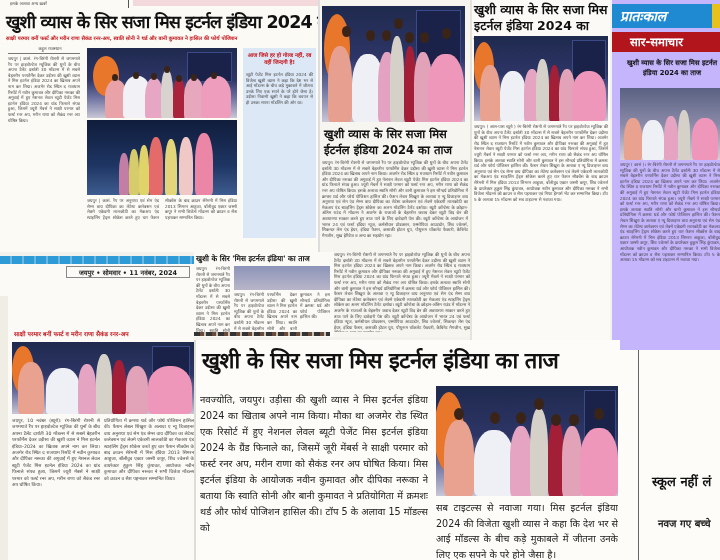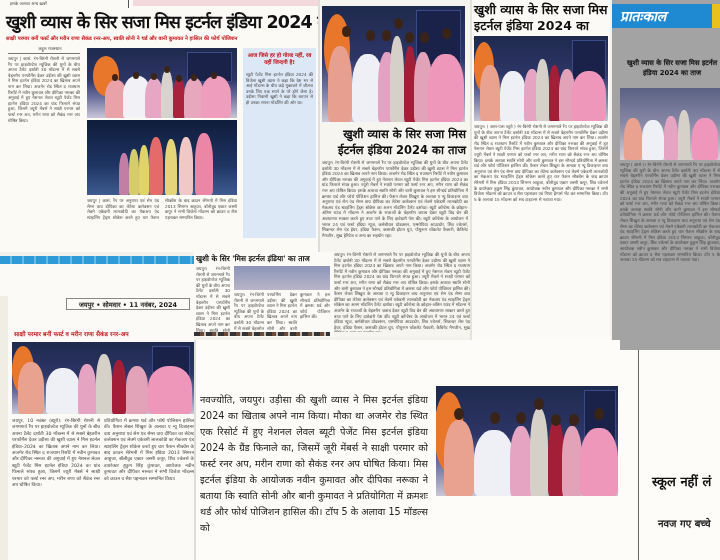--- a/index.html
+++ b/index.html
@@ -82,60 +82,63 @@
     <div class="fig" style="left:92px;width:18px;height:70px;background:#e2a3b8;"></div>
     <div class="fig" style="left:106px;width:36px;height:68px;background:#ee97ba;"></div>
     <div class="head" style="left:20px;top:20px;width:9px;height:11px;"></div>
     <div class="head" style="left:44px;top:24px;width:9px;height:11px;"></div>
     <div class="head" style="left:60px;top:24px;width:9px;height:11px;"></div>
     <div class="head" style="left:72px;top:12px;width:9px;height:11px;"></div>
     <div class="head" style="left:83px;top:26px;width:9px;height:11px;"></div>
     <div class="head" style="left:98px;top:26px;width:9px;height:11px;"></div>
     <div class="head" style="left:120px;top:22px;width:9px;height:11px;"></div>
   </div>
-  <div style="position:absolute;left:4px;top:126px;width:142px;font-size:11.5px;font-weight:bold;line-height:16px;text-align:right;color:#111;">खुशी व्यास के सिर सजा मिस ईटर्नल इंडिया 2024 का ताज</div>
+  <div style="position:absolute;left:4px;top:126px;width:142px;font-size:11.5px;font-weight:bold;line-height:16px;text-align:left;color:#111;">खुशी व्यास के सिर सजा मिस ईटर्नल इंडिया 2024 का ताज</div>
   <div class="tiny" style="position:absolute;left:2px;top:160px;width:146px;height:92px;">जयपुर। रंग-बिरंगी रोशनी से जगमगाते रैंप पर हाइवोल्टेज म्यूजिक की धुनों के बीच अपना टैलेंट दर्शाती 30 मॉडल्स में से सबसे बेहतरीन परफॉर्मेंस देकर उड़ीसा की खुशी व्यास ने मिस इटर्नल इंडिया 2024 का खिताब अपने नाम किया। अजमेर रोड स्थित द राजधाम रिसॉर्ट में नवीन कुमावत और दीपिका नरूका की अगुवाई में हुए नेशनल लेवल ब्यूटी पेजेंट मिस इटर्नल इंडिया 2024 का ग्रांड फिनाले संपन्न हुआ। ज्यूरी मेंबर्स ने साक्षी परमार को फर्स्ट रनर अप, मरीन राणा को सैकंड रनर अप घोषित किया। इसके अलावा स्वाति सोनी और बानी कुमावत ने इस सौन्दर्य प्रतियोगिता में क्रमशः थर्ड और फोर्थ पोजिशन हासिल की। फैशन लेबल शिखुरा के अलावा ए न्यू डिजाइनर वाय अनुराधा एवं सेम एंड सेम्स वाय दीपिका का लेटेस्ट कलेक्शन एवं लेक्मे एकेडमी लालकोठी का मेकअप एंड स्टाइलिंग ट्रेंड्स शोकेस का अलग मॉडलिंग टैलेंट दर्शाया। ब्यूटी कॉन्टेस्ट के क्रोहान-अंतिम राउंड में मॉडल्स ने अजमेर के राजाओं के बेहतरीन जवाब देकर ब्यूटी विद ब्रेन की अवधारणा साकार करते हुए ताज पाने के लिए दावेदारी पेश की। ब्यूटी कॉन्टेस्ट के आयोजन में भारत 24 एवं फर्स्ट इंडिया न्यूज, कर्मशीयल प्रोडक्शन, एस्सोपिया आउटडोर, शिव ज्वेलर्स, सिकन्दर लेंस एंड हेयर, इंडिया फैशन, कसाकी होटल ग्रुप, पौधुरूम चॉकलेट फैक्टरी, कैबिनेट मैगजीन, सुख हेरिटेज व अन्य का सहयोग रहा।</div>
 </div>
 
 <div class="clip" style="left:470px;top:0;width:140px;height:340px;background:#fbfaf6;">
   <div class="vrule" style="left:0;top:0;width:2px;height:340px;background:#e6e3da;"></div>
   <div style="position:absolute;left:4px;top:2px;width:134px;font-size:12.5px;font-weight:bold;line-height:16px;color:#111;">खुशी व्यास  के सिर सजा मिस इटर्नल इंडिया 2024 का ताज</div>
   <div class="photo" style="left:4px;top:36px;width:134px;height:85px;">
     <div class="logo-circ" style="left:0px;top:6px;width:20px;height:50px;"></div>
     <div class="screen" style="left:98px;top:4px;width:34px;height:40px;"></div>
     <div class="fig" style="left:6px;width:20px;height:56px;background:#e9a28f;"></div>
     <div class="fig" style="left:26px;width:26px;height:50px;background:#eef0f6;"></div>
     <div class="fig" style="left:50px;width:16px;height:52px;background:#e4a4c2;"></div>
     <div class="fig" style="left:62px;width:13px;height:62px;background:#d6d1c8;"></div>
     <div class="fig" style="left:75px;width:11px;height:56px;background:#a21f37;"></div>
     <div class="fig" style="left:85px;width:16px;height:52px;background:#e2a3b8;"></div>
     <div class="fig" style="left:98px;width:34px;height:50px;background:#ee97ba;"></div>
   </div>
   <div class="tiny" style="position:absolute;left:4px;top:124px;width:134px;height:214px;">जयपुर। ( आस-पास ब्यूरो ) रंग-बिरंगी रोशनी से जगमगाते रैंप पर हाइवोल्टेज म्यूजिक की धुनों के बीच अपना टैलेंट दर्शाती 30 मॉडल्स में से सबसे बेहतरीन परफॉर्मेंस देकर उड़ीसा की खुशी व्यास ने मिस इटर्नल इंडिया 2024 का खिताब अपने नाम कर लिया। अजमेर रोड स्थित द राजधाम रिसॉर्ट में नवीन कुमावत और दीपिका नरूका की अगुवाई में हुए नेशनल लेवल ब्यूटी पेजेंट मिस इटर्नल इंडिया 2024 का ग्रांड फिनाले संपन्न हुआ, जिसमें ज्यूरी मेंबर्स ने साक्षी परमार को फर्स्ट रनर अप, मरीन राणा को सैकंड रनर अप घोषित किया। इसके अलावा स्वाति सोनी और बानी कुमावत ने इस सौन्दर्य प्रतियोगिता में क्रमशः थर्ड और फोर्थ पोजिशन हासिल की। फैशन लेबल शिखुरा के अलावा ए न्यू डिजाइनर वाय अनुराधा एवं सेम एंड सेम्स वाय दीपिका का लेटेस्ट कलेक्शन एवं लेक्मे एकेडमी लालकोठी का मेकअप एंड स्टाइलिंग ट्रेंड्स शोकेस करते हुए चार फैशन सीक्वेंस के बाद क्राउन सेरेमनी में मिस इंडिया 2013 सिमरन आहूजा, बॉलीवुड एक्टर जस्सी कपूर, शिव ज्वेलर्स के डायरेक्टर हुकुम सिंह कुंपावत, आयोजक नवीन कुमावत और दीपिका नरूका ने सभी विजेता मॉडल्स को क्राउन व सैश पहनाकर एवं गिफ्ट हैम्पर्स भेंट कर सम्मानित किया। टॉप 5 के अलावा 15 मॉडल्स को सब टाइटल्स से नवाजा गया।</div>
 </div>
 
-<div class="clip" style="left:612px;top:0;width:108px;height:350px;background:#a3a3a3;">
+<div class="clip" style="left:612px;top:0;width:108px;height:350px;background:#c4b5fd;">
   <div style="position:absolute;left:0;top:4px;width:108px;height:24px;background:#1f8ad2;">
     <div style="position:absolute;left:8px;top:2px;font-size:14px;font-weight:bold;color:#fff;font-style:italic;">प्रातःकाल</div>
     <div style="position:absolute;right:0;top:0;width:8px;height:24px;background:#e8c11d;"></div>
+  </div>
+  <div style="position:absolute;left:0;top:32px;width:108px;height:20px;background:#b3151d;">
+    <div style="position:absolute;left:18px;top:2px;font-size:11.5px;font-weight:bold;color:#fff;white-space:nowrap;">सार-समाचार</div>
   </div>
   <div style="position:absolute;left:10px;top:58px;width:100px;font-size:6.8px;font-weight:bold;line-height:10px;text-align:center;color:#111;">खुशी व्यास के सिर सजा मिस इटर्नल इंडिया 2024 का ताज</div>
   <div class="photo" style="left:8px;top:88px;width:100px;height:72px;background:linear-gradient(180deg,#5a6182 0%,#8a8aa8 50%,#d8cfd6 100%);">
     <div class="fig" style="left:4px;width:18px;height:42px;background:#e9a28f;"></div>
     <div class="fig" style="left:22px;width:22px;height:40px;background:#eef0f6;"></div>
     <div class="fig" style="left:44px;width:14px;height:44px;background:#e4a4c2;"></div>
     <div class="fig" style="left:58px;width:12px;height:50px;background:#d6d1c8;"></div>
     <div class="fig" style="left:72px;width:26px;height:42px;background:#ee97ba;"></div>
   </div>
   <div class="tiny" style="position:absolute;left:8px;top:162px;width:100px;height:180px;">जयपुर ( कासं )। रंग-बिरंगी रोशनी से जगमगाते रैंप पर हाइवोल्टेज म्यूजिक की धुनों के बीच अपना टैलेंट दर्शाती 30 मॉडल्स में से सबसे बेहतरीन परफॉर्मेंस देकर उड़ीसा की खुशी व्यास ने मिस इटर्नल इंडिया 2024 का खिताब अपने नाम कर लिया। अजमेर रोड स्थित द राजधाम रिसॉर्ट में नवीन कुमावत और दीपिका नरूका की अगुवाई में हुए नेशनल लेवल ब्यूटी पेजेंट मिस इटर्नल इंडिया 2024 का ग्रांड फिनाले संपन्न हुआ। ज्यूरी मेंबर्स ने साक्षी परमार को फर्स्ट रनर अप, मरीन राणा को सैकंड रनर अप घोषित किया। इसके अलावा स्वाति सोनी और बानी कुमावत ने इस सौन्दर्य प्रतियोगिता में क्रमशः थर्ड और फोर्थ पोजिशन हासिल की। फैशन लेबल शिखुरा के अलावा ए न्यू डिजाइनर वाय अनुराधा एवं सेम एंड सेम्स का लेटेस्ट कलेक्शन एवं लेक्मे एकेडमी लालकोठी का मेकअप एंड स्टाइलिंग ट्रेंड्स शोकेस करते हुए चार फैशन सीक्वेंस के बाद क्राउन सेरेमनी में मिस इंडिया 2013 सिमरन आहूजा, बॉलीवुड एक्टर जस्सी कपूर, शिव ज्वेलर्स के डायरेक्टर हुकुम सिंह कुंपावत, आयोजक नवीन कुमावत और दीपिका नरूका ने सभी विजेता मॉडल्स को क्राउन व सैश पहनाकर सम्मानित किया। टॉप 5 के अलावा 15 मॉडल्स को सब टाइटल्स से नवाजा गया।</div>
 </div>
 
 <div class="clip" style="left:0;top:256px;width:194px;height:304px;background:#fbfaf6;">
   <div style="position:absolute;left:0;top:0;width:194px;height:8px;background:repeating-linear-gradient(90deg,#2f9bd6 0 10px,#69b9e3 10px 12px);"></div>
-  <div style="position:absolute;left:66px;top:10px;width:124px;height:12px;font-size:6.5px;font-weight:bold;line-height:12px;text-align:center;border:1px solid #888;margin-top:32px;">जयपुर • सोमवार • 11 नवंबर, 2024</div>
+  <div style="position:absolute;left:66px;top:10px;width:124px;height:12px;font-size:6.5px;font-weight:bold;line-height:12px;text-align:center;border:1px solid #888;">जयपुर • सोमवार • 11 नवंबर, 2024</div>
   <div style="position:absolute;left:14px;top:73px;width:180px;font-size:6px;font-weight:bold;line-height:9px;color:#c4161c;white-space:nowrap;overflow:hidden;">साक्षी परमार बनीं फर्स्ट व मरीन राणा सैकंड रनर-अप</div>
   <div class="photo" style="left:12px;top:86px;width:182px;height:72px;">
     <div class="logo-circ" style="left:0;top:4px;width:22px;height:48px;"></div>
     <div class="screen" style="left:140px;top:4px;width:38px;height:36px;"></div>
     <div class="fig" style="left:6px;width:26px;height:52px;background:#e9a28f;"></div>
     <div class="fig" style="left:34px;width:34px;height:46px;background:#eef0f6;"></div>
     <div class="fig" style="left:66px;width:18px;height:50px;background:#e4a4c2;"></div>
     <div class="fig" style="left:84px;width:16px;height:60px;background:#d6d1c8;"></div>
     <div class="fig" style="left:100px;width:14px;height:54px;background:#a21f37;"></div>
     <div class="fig" style="left:114px;width:22px;height:48px;background:#e2a3b8;"></div>
@@ -152,20 +155,21 @@
   <div class="photo" style="left:40px;top:14px;width:96px;height:24px;background:linear-gradient(180deg,#8c94b8,#b9b6c9);"></div>
   <div class="tiny" style="position:absolute;left:40px;top:40px;width:96px;height:40px;column-count:3;column-gap:3px;">जयपुर। रंग-बिरंगी रोशनी से जगमगाते रैंप पर हाइवोल्टेज म्यूजिक की धुनों के बीच अपना टैलेंट दर्शाती 30 मॉडल्स में से सबसे बेहतरीन परफॉर्मेंस देकर उड़ीसा की खुशी व्यास ने मिस इटर्नल इंडिया 2024 का खिताब अपने नाम कर लिया। स्वाति सोनी और बानी कुमावत ने इस सौन्दर्य प्रतियोगिता में क्रमशः थर्ड और फोर्थ पोजिशन हासिल की।</div>
   <div style="position:absolute;left:0;top:80px;width:136px;height:4px;background:repeating-linear-gradient(90deg,#333 0 6px,#6a4b3a 6px 10px,#c8c2b8 10px 12px);"></div>
 </div>
 
 <div class="clip" style="left:334px;top:252px;width:136px;height:85px;background:#f7f5ef;">
   <div class="tiny" style="position:absolute;left:0;top:0;width:136px;height:80px;">जयपुर। रंग-बिरंगी रोशनी से जगमगाते रैंप पर हाइवोल्टेज म्यूजिक की धुनों के बीच अपना टैलेंट दर्शाती 30 मॉडल्स में से सबसे बेहतरीन परफॉर्मेंस देकर उड़ीसा की खुशी व्यास ने मिस इटर्नल इंडिया 2024 का खिताब अपने नाम किया। अजमेर रोड स्थित द राजधाम रिसॉर्ट में नवीन कुमावत और दीपिका नरूका की अगुवाई में हुए नेशनल लेवल ब्यूटी पेजेंट मिस इटर्नल इंडिया 2024 का ग्रांड फिनाले संपन्न हुआ। ज्यूरी मेंबर्स ने साक्षी परमार को फर्स्ट रनर अप, मरीन राणा को सैकंड रनर अप घोषित किया। इसके अलावा स्वाति सोनी और बानी कुमावत ने इस सौन्दर्य प्रतियोगिता में क्रमशः थर्ड और फोर्थ पोजिशन हासिल की। फैशन लेबल शिखुरा के अलावा ए न्यू डिजाइनर वाय अनुराधा एवं सेम एंड सेम्स वाय दीपिका का लेटेस्ट कलेक्शन एवं लेक्मे एकेडमी लालकोठी का मेकअप एंड स्टाइलिंग ट्रेंड्स शोकेस का अलग मॉडलिंग टैलेंट दर्शाया। ब्यूटी कॉन्टेस्ट के क्रोहान-अंतिम राउंड में मॉडल्स ने अजमेर के राजाओं के बेहतरीन जवाब देकर ब्यूटी विद ब्रेन की अवधारणा साकार करते हुए ताज पाने के लिए दावेदारी पेश की। ब्यूटी कॉन्टेस्ट के आयोजन में भारत 24 एवं फर्स्ट इंडिया न्यूज, कर्मशीयल प्रोडक्शन, एस्सोपिया आउटडोर, शिव ज्वेलर्स, सिकन्दर लेंस एंड हेयर, इंडिया फैशन, कसाकी होटल ग्रुप, पौधुरूम चॉकलेट फैक्टरी, कैबिनेट मैगजीन, सुख हेरिटेज व अन्य का सहयोग रहा।</div>
 </div>
 
 <div class="clip" style="left:194px;top:340px;width:426px;height:220px;background:#fdfcf8;">
+  <div style="position:absolute;left:8px;top:6px;width:416px;font-size:22px;font-weight:bold;line-height:30px;white-space:nowrap;letter-spacing:-0.5px;color:#111;">खुशी के सिर सजा मिस इटर्नल इंडिया का ताज</div>
   <div style="position:absolute;left:6px;top:52px;width:228px;height:174px;font-size:9.6px;line-height:16px;text-align:justify;color:#222;overflow:hidden;">
     <span>नवज्योति, जयपुर। उड़ीसा की खुशी व्यास ने मिस इटर्नल इंडिया 2024 का खिताब अपने नाम किया। मौका था अजमेर रोड स्थित एक रिसोर्ट में हुए नेशनल लेवल ब्यूटी पेजेंट मिस इटर्नल इंडिया 2024 के ग्रैंड फिनाले का, जिसमें जूरी मेंबर्स ने साक्षी परमार को फर्स्ट रनर अप, मरीन राणा को सैकंड रनर अप घोषित किया। मिस इटर्नल इंडिया के आयोजक नवीन कुमावत और दीपिका नरूका ने बताया कि स्वाति सोनी और बानी कुमावत ने प्रतियोगिता में क्रमशः थर्ड और फोर्थ पोजिशन हासिल की। टॉप 5 के अलावा 15 मॉडल्स को</span>
   </div>
   <div class="photo" style="left:242px;top:46px;width:182px;height:110px;">
     <div class="logo-circ" style="left:-2px;top:6px;width:30px;height:80px;"></div>
     <div class="screen" style="left:148px;top:4px;width:32px;height:60px;"></div>
     <div class="fig" style="left:8px;width:30px;height:76px;background:#e9a28f;"></div>
     <div class="fig" style="left:38px;width:40px;height:66px;background:#eef0f6;"></div>
     <div class="fig" style="left:74px;width:22px;height:70px;background:#e4a4c2;"></div>
     <div class="fig" style="left:94px;width:18px;height:88px;background:#d6d1c8;"></div>
@@ -173,20 +177,23 @@
     <div class="fig" style="left:126px;width:20px;height:70px;background:#e2a3b8;"></div>
     <div class="fig" style="left:144px;width:38px;height:68px;background:#ee97ba;"></div>
     <div class="head" style="left:18px;top:22px;width:10px;height:12px;"></div>
     <div class="head" style="left:54px;top:26px;width:10px;height:12px;"></div>
     <div class="head" style="left:80px;top:26px;width:10px;height:12px;"></div>
     <div class="head" style="left:98px;top:12px;width:10px;height:12px;"></div>
     <div class="head" style="left:115px;top:28px;width:10px;height:12px;"></div>
     <div class="head" style="left:133px;top:28px;width:10px;height:12px;"></div>
     <div class="head" style="left:158px;top:22px;width:10px;height:12px;"></div>
   </div>
+  <div style="position:absolute;left:242px;top:160px;width:182px;height:60px;font-size:9.6px;line-height:15.5px;text-align:justify;color:#222;overflow:hidden;">
+    <span>सब टाइटल्स से नवाजा गया। मिस इटर्नल इंडिया 2024 की विजेता खुशी व्यास ने कहा कि देश भर से आई मॉडल्स के बीच कड़े मुकाबले में जीतना उनके लिए एक सपने के परे होने जैसा है।</span>
+  </div>
   <div style="position:absolute;left:0;top:0;width:2px;height:220px;background:#e0ddd4;"></div>
 </div>
 
 <div class="clip" style="left:620px;top:350px;width:100px;height:210px;background:#fdfcf8;">
   <div class="vrule" style="left:18px;top:0;width:1px;height:210px;background:#666;"></div>
   <div style="position:absolute;left:32px;top:122px;width:68px;font-size:13px;font-weight:bold;line-height:20px;color:#111;">स्कूल नहीं लं</div>
   <div style="position:absolute;left:30px;top:166px;width:64px;font-size:10px;line-height:16px;color:#222;text-indent:8px;font-weight:bold;">नवज गए बच्चे</div>
 </div>
 
 </body></html>

